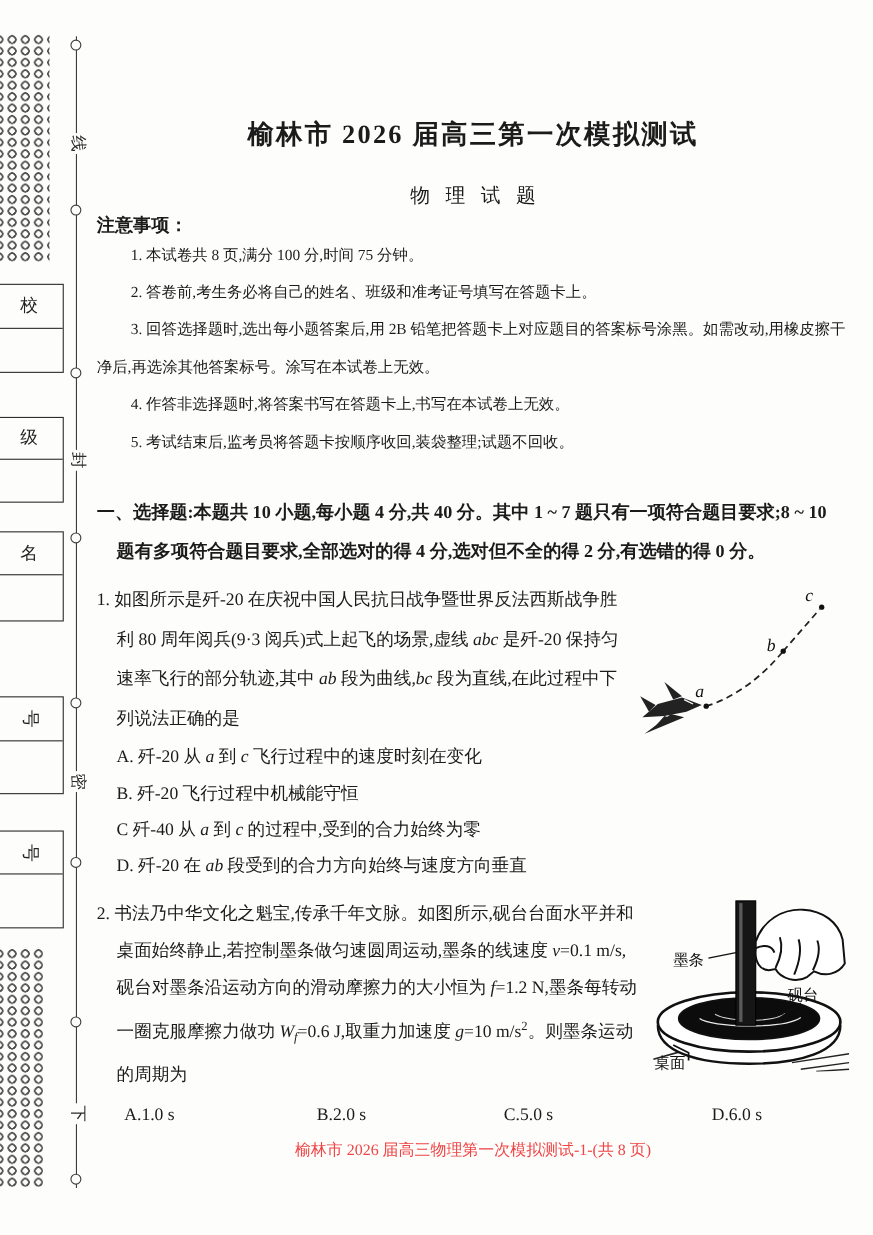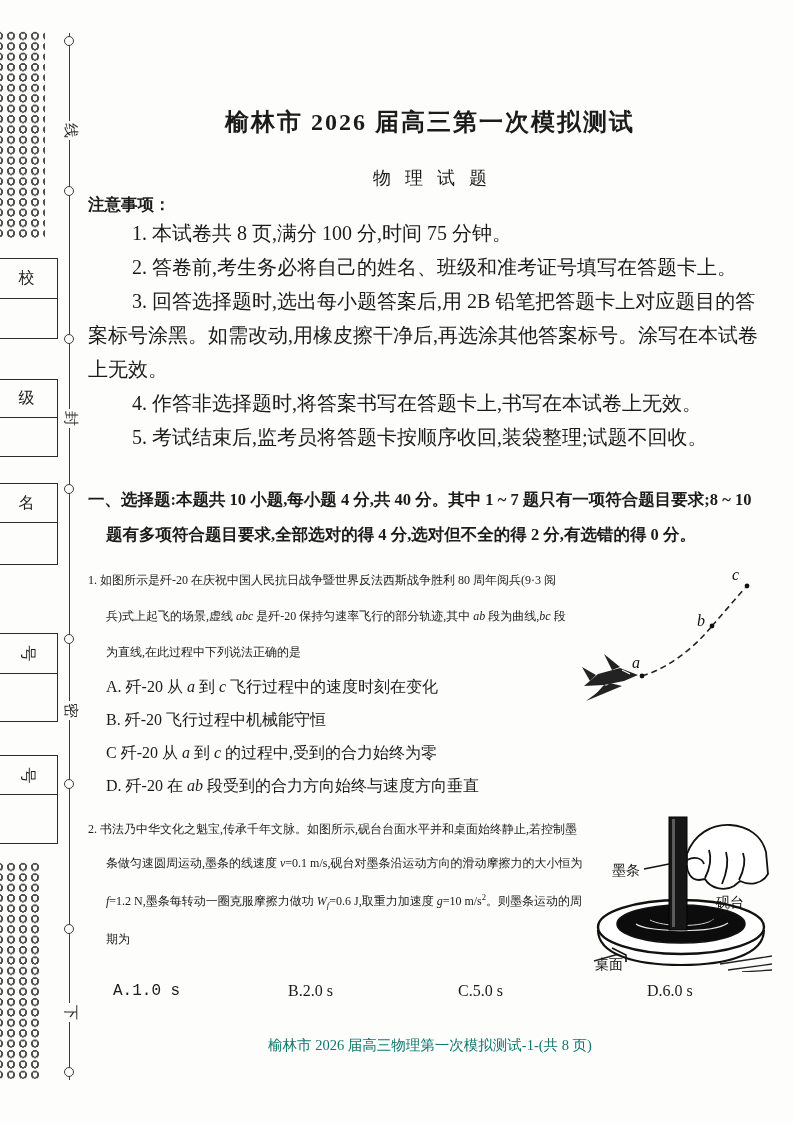--- a/index.html
+++ b/index.html
@@ -33,36 +33,36 @@
   }
   .rot90 { transform:rotate(90deg); display:inline-block; }
 
   
   .main { position:absolute; left:88px; top:0; width:684px; }
 
   .title   { margin:106px 0 0; text-align:center; font-size:24px; font-weight:bold; letter-spacing:2px; }
   .subject { margin:28px 0 0;  text-align:center; font-size:18px; font-weight:normal; letter-spacing:14px; text-indent:14px; }
 
   .notice-head { margin:4px 0 0; font-size:16.5px; font-weight:bold; }
-  .notice-item { margin:0; font-size:20px; line-height:34px; text-indent:2.2em; }
+  .notice-item { margin:0; font-size:14px; line-height:34px; text-indent:2.2em; }
 
   .sec-header { margin:28px 0 0; font-size:16.5px; font-weight:bold; line-height:35px; padding-left:18px; text-indent:-18px; }
 
   .qblock { margin-top:10px; }
-  .qstem  { margin:0; font-size:12px; line-height:36px; padding-left:18px; text-indent:-18px; }
+  .qstem  { margin:0; font-size:16px; line-height:36px; padding-left:18px; text-indent:-18px; }
   .qopt   { margin:0; font-size:16px; line-height:33px; padding-left:18px; }
   .fig    { float:right; }
   .fig1   { width:192px; height:140px; margin:2px 0 4px 10px; }
   .fig2   { width:180px; height:158px; margin:2px 0 2px 8px; }
 
   .opt-row { position:relative; clear:both; height:34px; margin-top:2px; font-size:16px; }
   .opt-row span { position:absolute; top:0; line-height:34px; }
-  .opt-a { left:25px;font-family:Liberation Mono, monospace; }  .opt-b { left:200px; }  .opt-c { left:370px; }  .opt-d { left:559px; }
-
-  .footer { position:absolute; left:88px; top:1036px; width:684px; text-align:center; font-size:14.5px; color:#0f766e; }
+  .opt-a { left:25px; }  .opt-b { left:200px; }  .opt-c { left:370px; }  .opt-d { left:559px; }
+
+  .footer { position:absolute; left:88px; top:1036px; width:684px; text-align:center; font-size:14.5px; color:#ef4444; }
 
   .it  { font-style:italic; }
   .sub { vertical-align:sub;   font-size:0.72em; }
   .sup { vertical-align:super; font-size:0.72em; }
 
   svg text { font-family:"Liberation Serif","DejaVu Serif",serif; }
 </style>
 </head>
 <body>
 
@@ -142,21 +142,21 @@
           <polygon points="40,103 24,90 32,106" fill="#222"></polygon>
           <polygon points="30,119 6,137 42,122" fill="#222"></polygon>
           <polygon points="16,111 2,103 10,117" fill="#222"></polygon>
           <polygon points="24,121 14,132 34,124" fill="#222"></polygon>
           <line x1="50" y1="110" x2="42" y2="106" stroke="#fdfdfc" stroke-width="1.2"></line>
         </g>
       </svg>
       <p class="qstem"><span>1. 如图所示是歼-20 在庆祝中国人民抗日战争暨世界反法西斯战争胜利 80 周年阅兵(9·3 阅兵)式上起飞的场景,虚线 </span><span class="it">abc</span><span> 是歼-20 保持匀速率飞行的部分轨迹,其中 </span><span class="it">ab</span><span> 段为曲线,</span><span class="it">bc</span><span> 段为直线,在此过程中下列说法正确的是</span></p>
       <p class="qopt"><span>A. 歼-20 从 </span><span class="it">a</span><span> 到 </span><span class="it">c</span><span> 飞行过程中的速度时刻在变化</span></p>
       <p class="qopt"><span>B. 歼-20 飞行过程中机械能守恒</span></p>
-      <p class="qopt"><span>C 歼-20 从 </span><span class="it">a</span><span> 到 </span><span class="it">c</span><span> 的过程中,受到的合力始终为零</span></p>
+      <p class="qopt"><span>C 歼-40 从 </span><span class="it">a</span><span> 到 </span><span class="it">c</span><span> 的过程中,受到的合力始终为零</span></p>
       <p class="qopt"><span>D. 歼-20 在 </span><span class="it">ab</span><span> 段受到的合力方向始终与速度方向垂直</span></p>
     </div>
 
     <div class="qblock">
       <svg class="fig fig2" viewBox="0 0 180 158">
 
         <path d="M2 147 L34 138" stroke="#222" stroke-width="1.5" fill="none"></path>
         <g stroke="#222" stroke-width="1.3">
           <path d="M128 150 L180 142" fill="none"></path>
           <path d="M136 156 L180 150" fill="none"></path>

